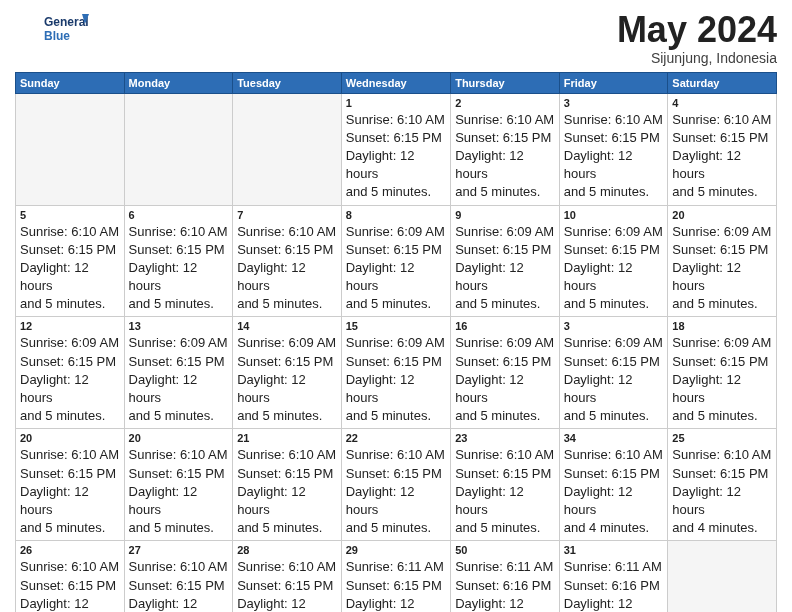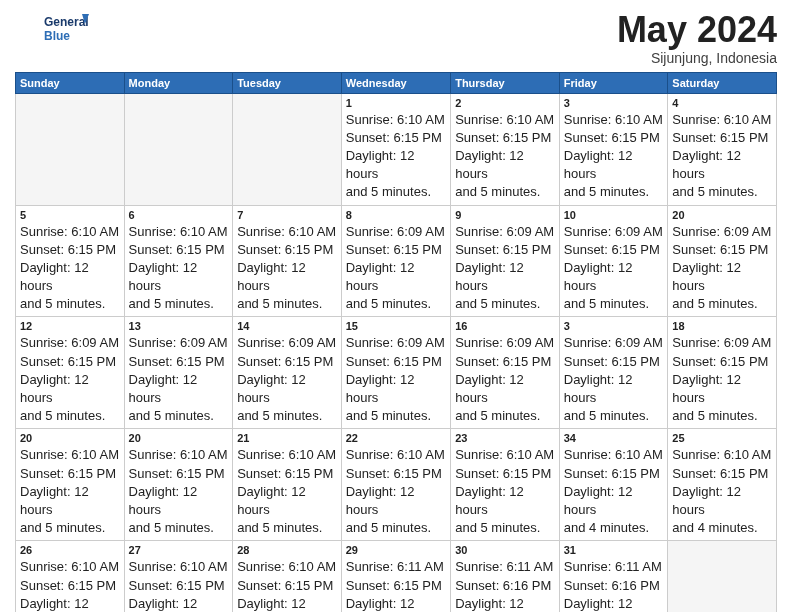--- a/index.html
+++ b/index.html
@@ -320,21 +320,21 @@
 and 4 minutes.</div>
           </td>
           <td>
             <span class="day-num">29</span>
             <div class="day-info" style="white-space: pre-line;">Sunrise: 6:11 AM
 Sunset: 6:15 PM
 Daylight: 12 hours
 and 4 minutes.</div>
           </td>
           <td>
-            <span class="day-num">30</span>
+            <span class="day-num">50</span>
             <div class="day-info" style="white-space: pre-line;">Sunrise: 6:11 AM
 Sunset: 6:16 PM
 Daylight: 12 hours
 and 4 minutes.</div>
           </td>
           <td>
             <span class="day-num">31</span>
             <div class="day-info" style="white-space: pre-line;">Sunrise: 6:11 AM
 Sunset: 6:16 PM
 Daylight: 12 hours

